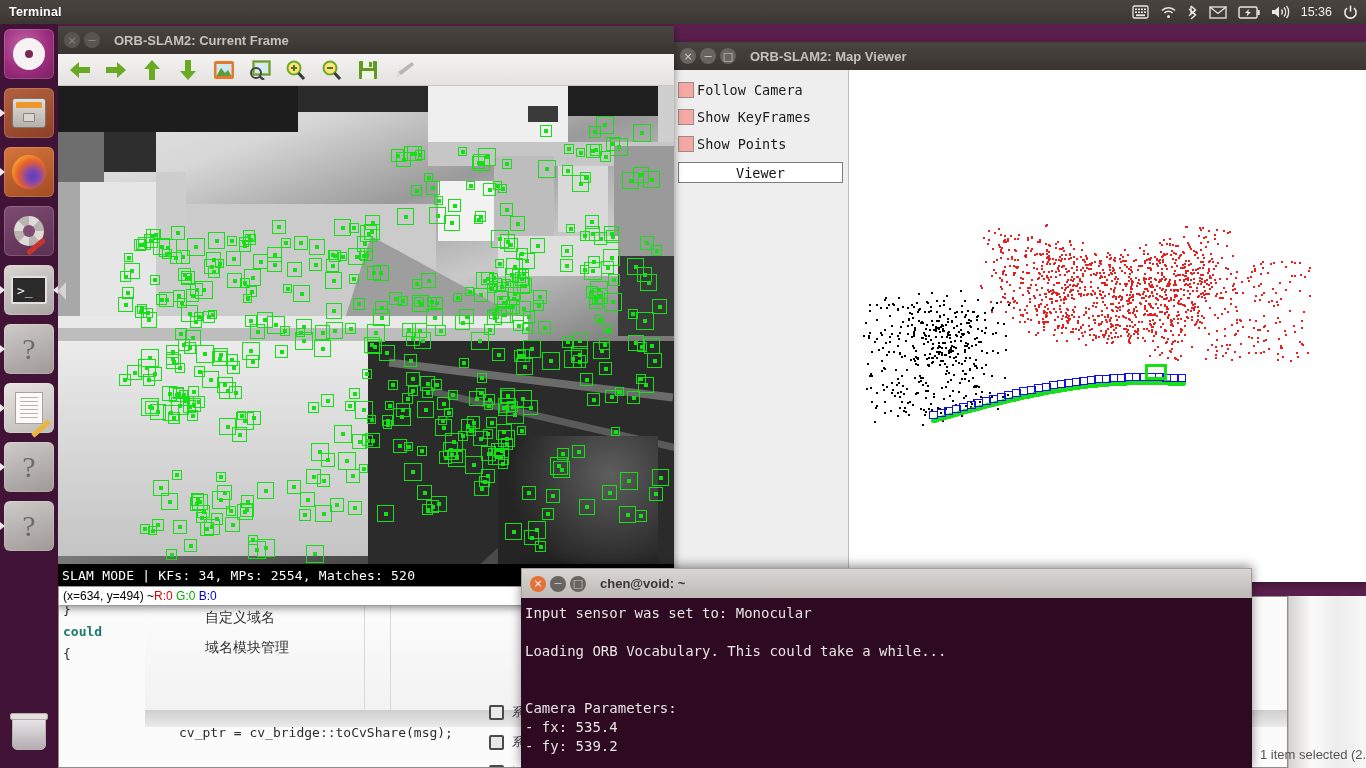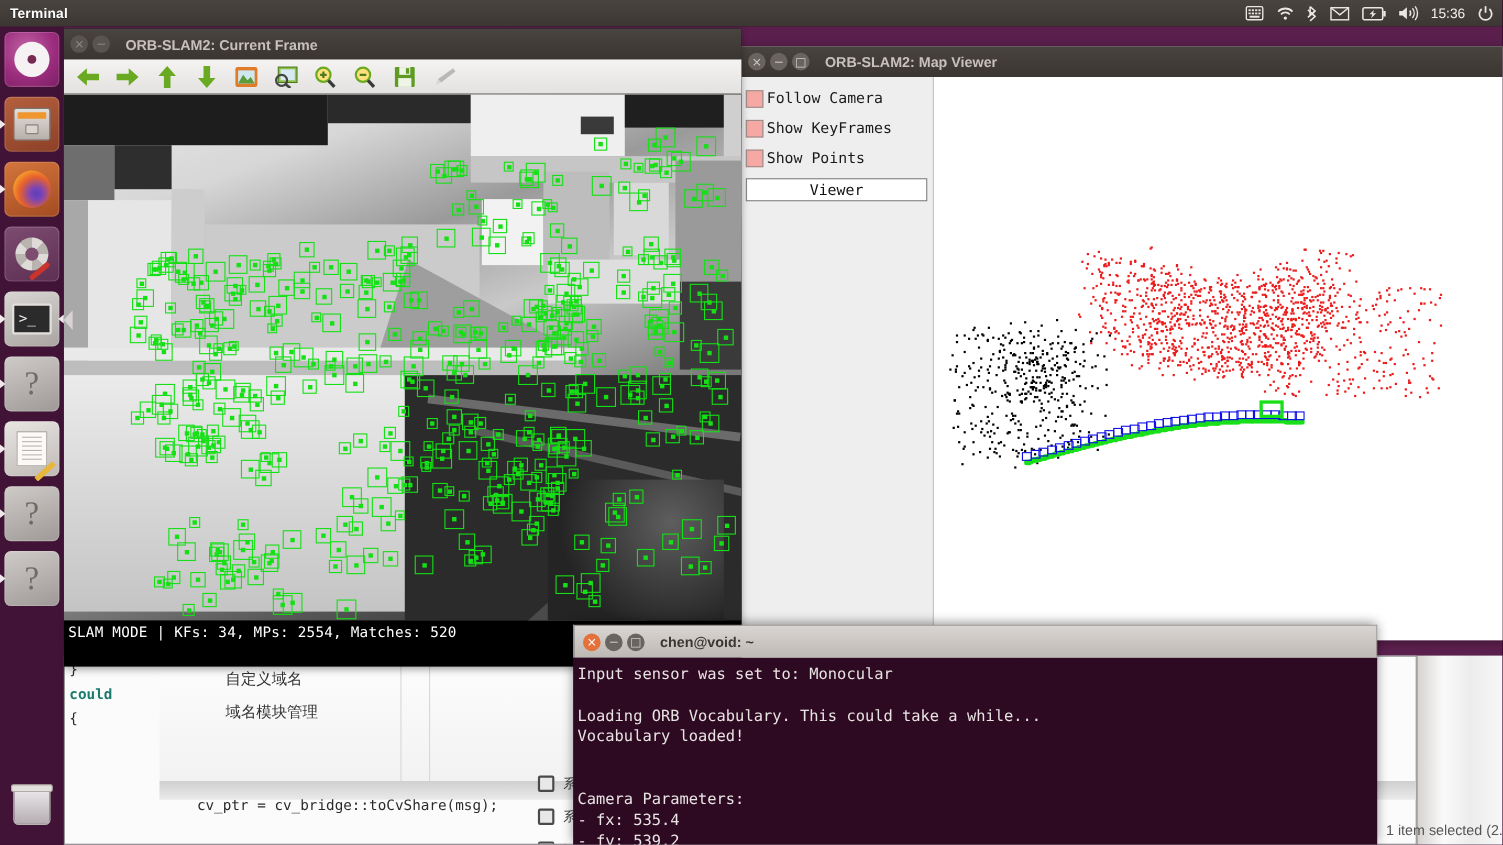--- a/index.html
+++ b/index.html
@@ -2669,35 +2669,40 @@
           <div class="kp" style="left: 117px; top: 277px; width: 10px; height: 10px;"></div>
           <div class="kp" style="left: 179px; top: 325px; width: 9px; height: 9px;"></div>
           <div class="kp" style="left: 135px; top: 310px; width: 12px; height: 12px;"></div>
           <div class="kp" style="left: 174px; top: 341px; width: 15px; height: 15px;"></div>
           <div class="kp" style="left: 129px; top: 312px; width: 14px; height: 14px;"></div>
         </div>
     </div>
     <div class="cf-status">
       <span>SLAM MODE |  KFs: 34, MPs: 2554, Matches: 520</span>
     </div>
+    <div class="cf-coord">
+      <span>(x=634, y=494) ~ </span>
+      <span class="c-r">R:0</span>&nbsp;
+      <span class="c-g">G:0</span>&nbsp;
+      <span class="c-b">B:0</span>
+    </div>
   </div>
   <div class="frame-arrow"></div>
 
   <div class="term-winw">
     <div class="term-titlebar">
       <span class="wb wb-close-active">×</span>
       <span class="wb wb-grey">−</span>
       <span class="wb wb-grey">□</span>
       <span class="term-title">chen@void: ~</span>
     </div>
     <div class="term-body" id="term-body">
         <div class="ln">Input sensor was set to: Monocular</div>
         <div class="ln">&nbsp;</div>
         <div class="ln">Loading ORB Vocabulary. This could take a while...</div>
-        <div class="ln">Vocabulary loaded!</div>
         <div class="ln">&nbsp;</div>
         <div class="ln">&nbsp;</div>
         <div class="ln">Camera Parameters:</div>
         <div class="ln">- fx: 535.4</div>
         <div class="ln">- fy: 539.2</div>
       </div>
   </div>
 
   <div class="launcher">
     <div class="launcher-item li-dash">

